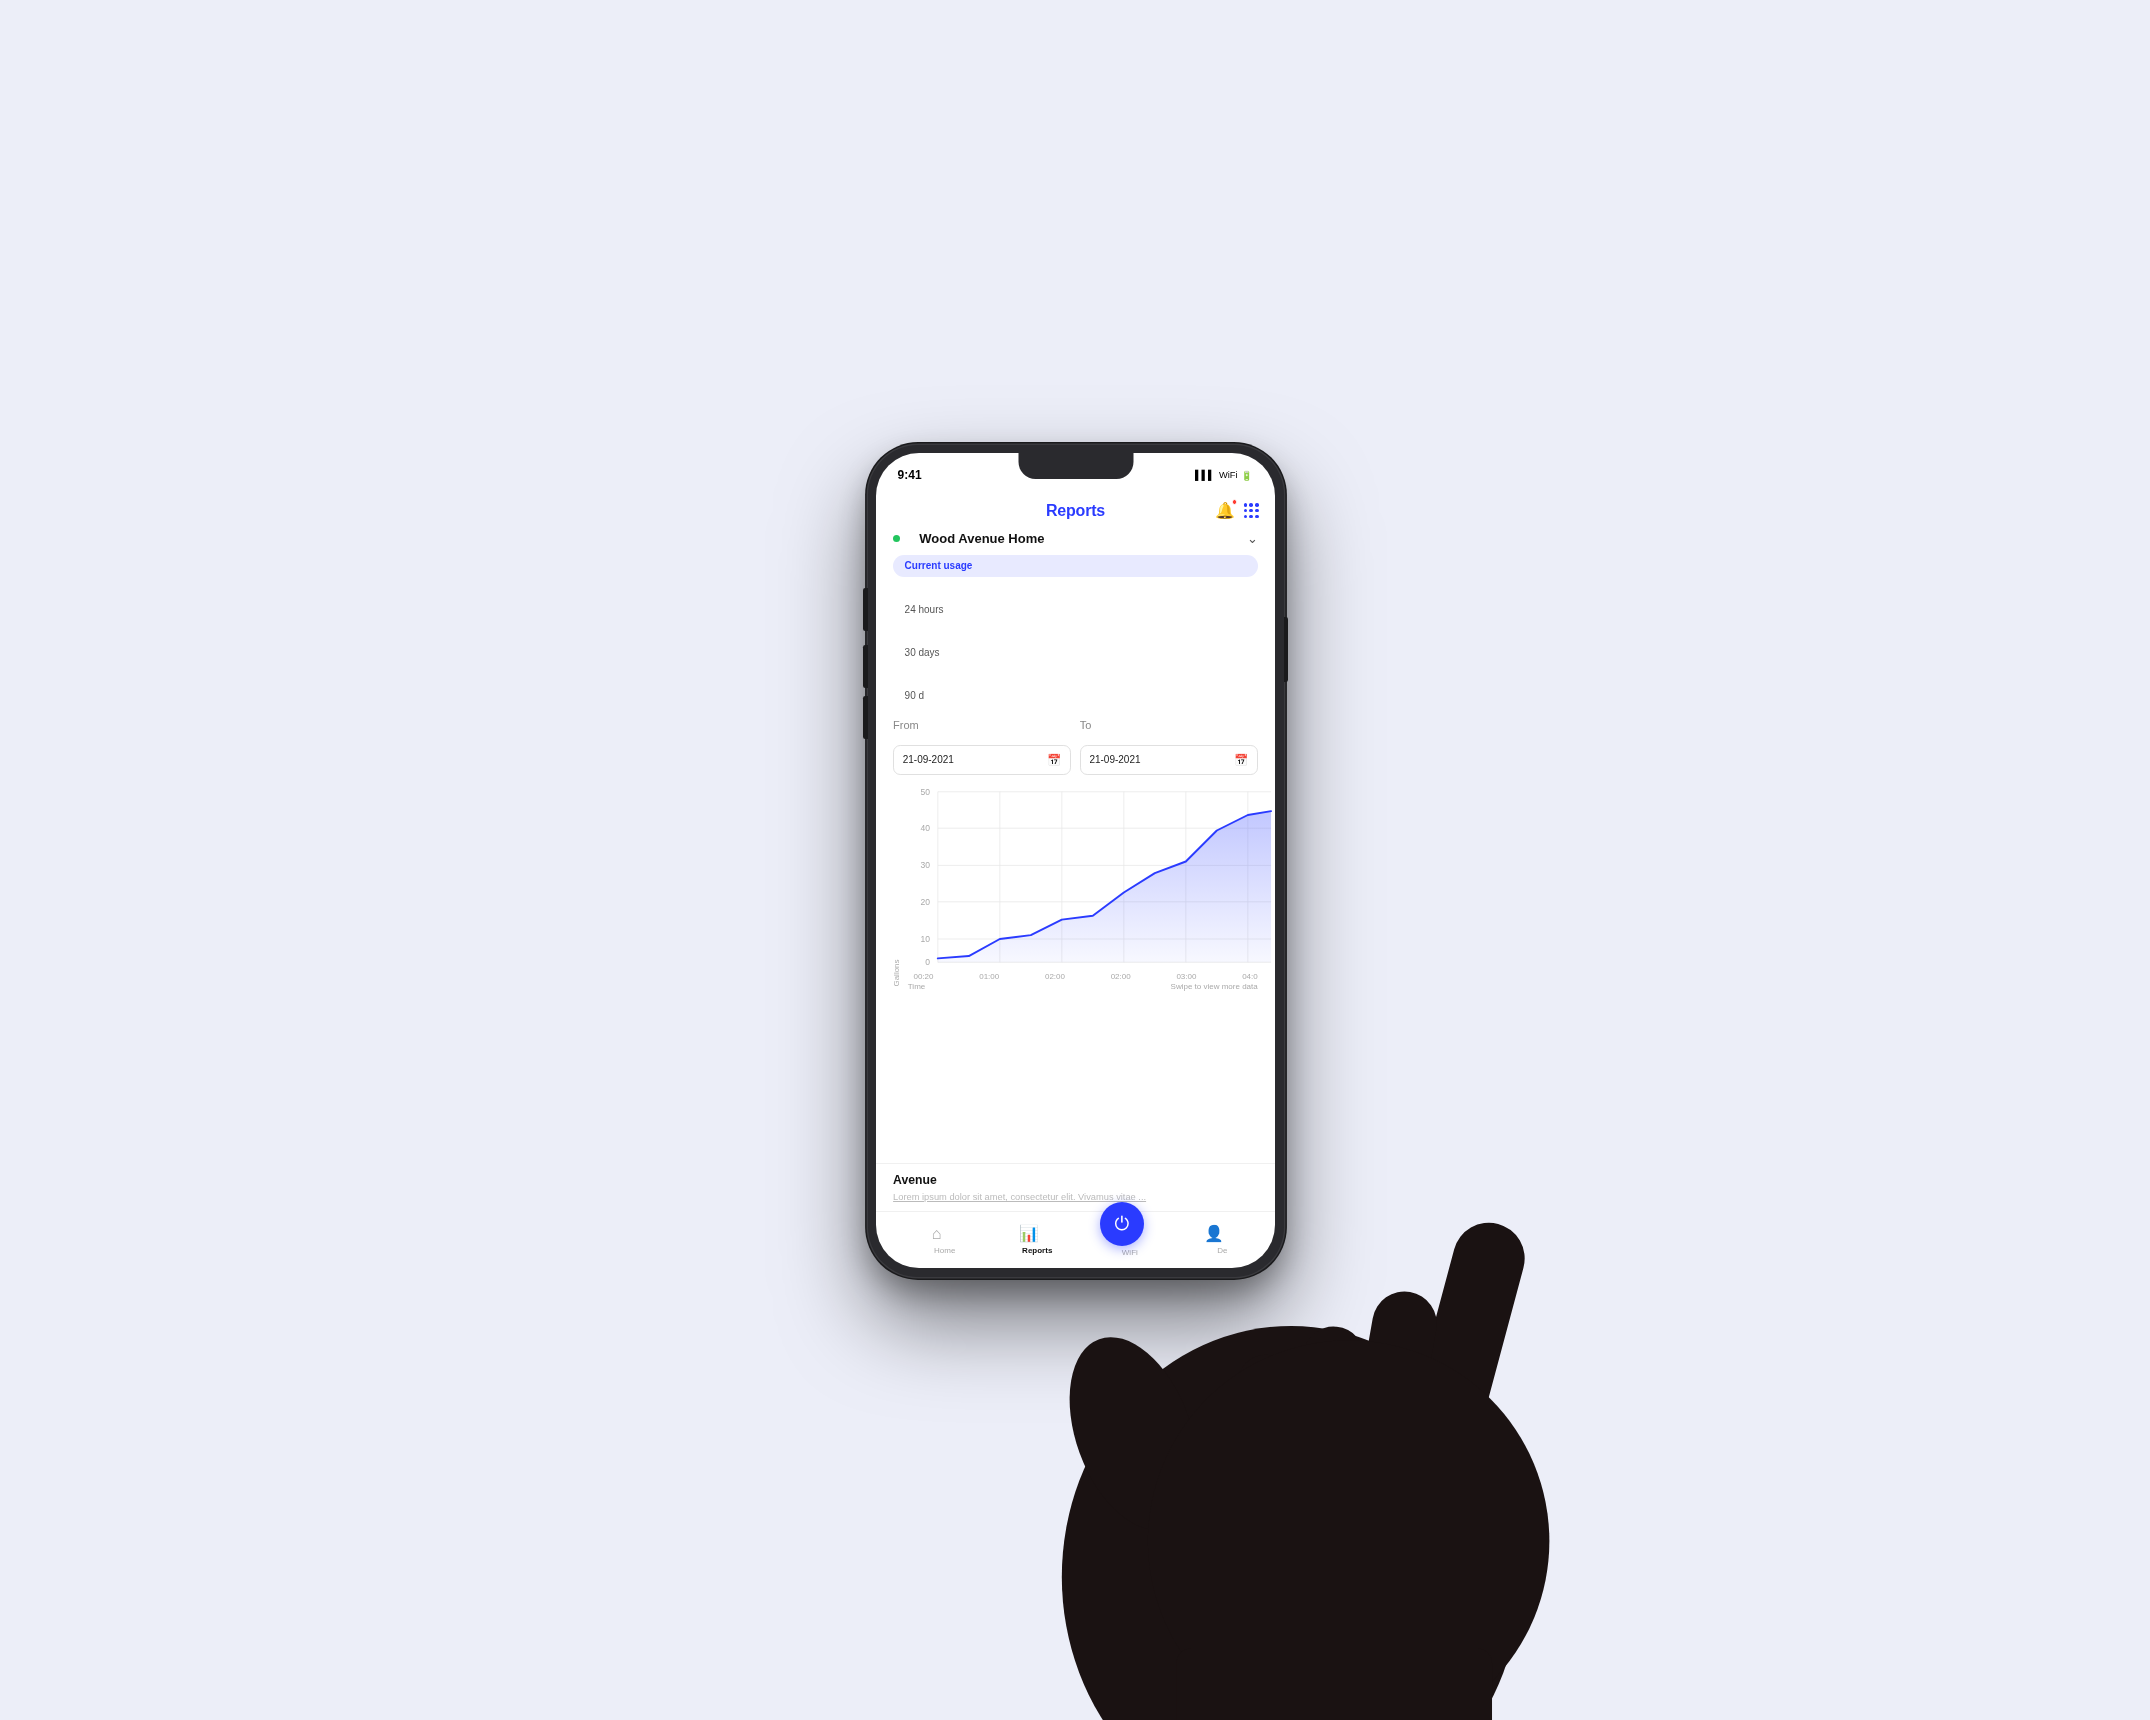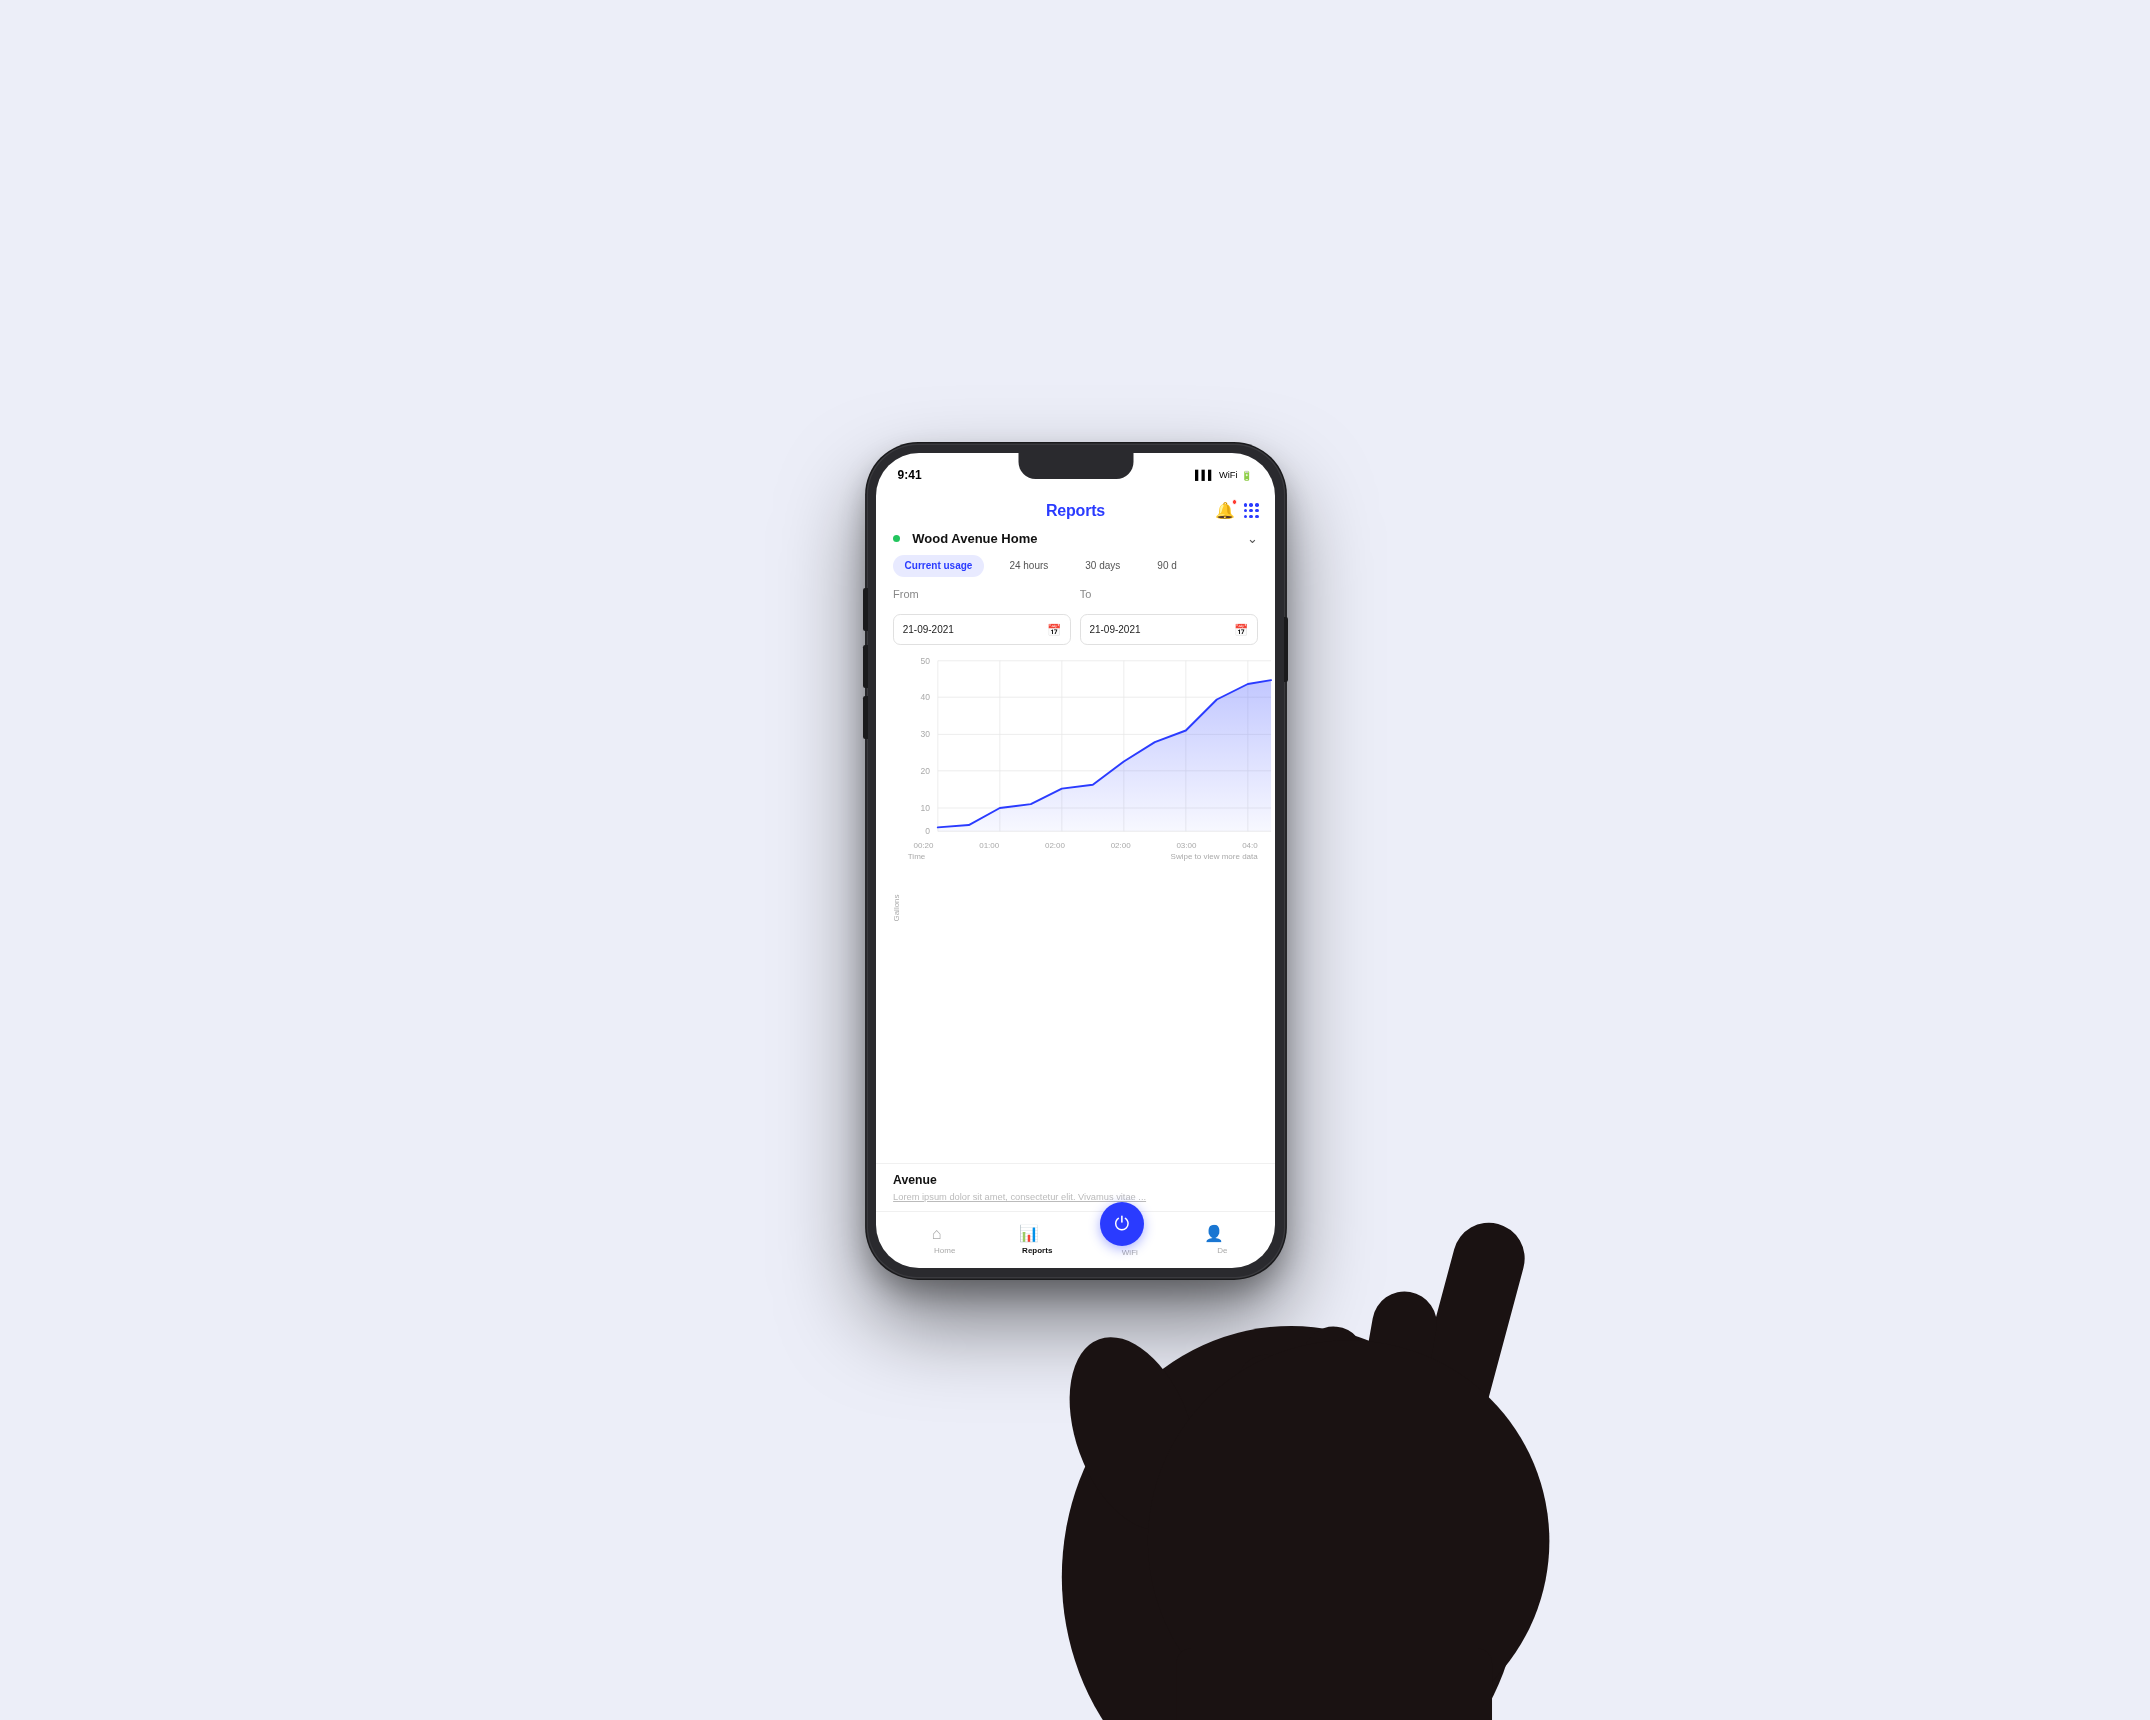--- a/index.html
+++ b/index.html
@@ -183,21 +183,21 @@
       background: #2a3bff;
       border-radius: 50%;
       display: block;
     }
 
     
     .location-selector {
       display: flex;
       align-items: center;
       padding: 5.7px 17px 8.6px;
-      gap: 12px;
+      gap: 19px;
     }
 
     .location-dot {
       width: 7.2px;
       height: 7.2px;
       background: #22c55e;
       border-radius: 50%;
       flex-shrink: 0;
     }
 
@@ -210,22 +210,23 @@
 
     .location-chevron {
       font-size: 13px;
       color: #555;
     }
 
     
     .tabs {
       display: flex;
       padding: 0 17px 8.6px;
-      gap: 14px;
+      gap: 21px;
       overflow: hidden;
+      flex-direction: column;
     }
 
     .tab {
       padding: 5.7px 11.5px;
       border-radius: 14.3px;
       font-size: 10px;
       font-weight: 500;
       color: #555;
       white-space: nowrap;
       cursor: pointer;

